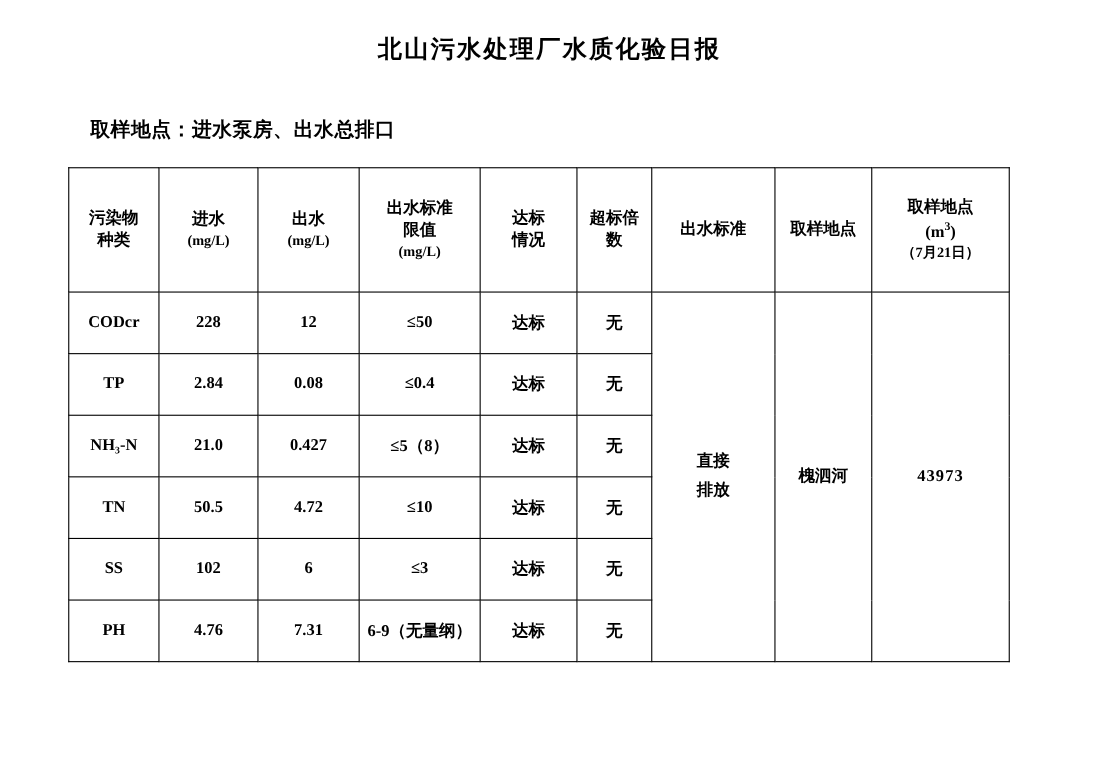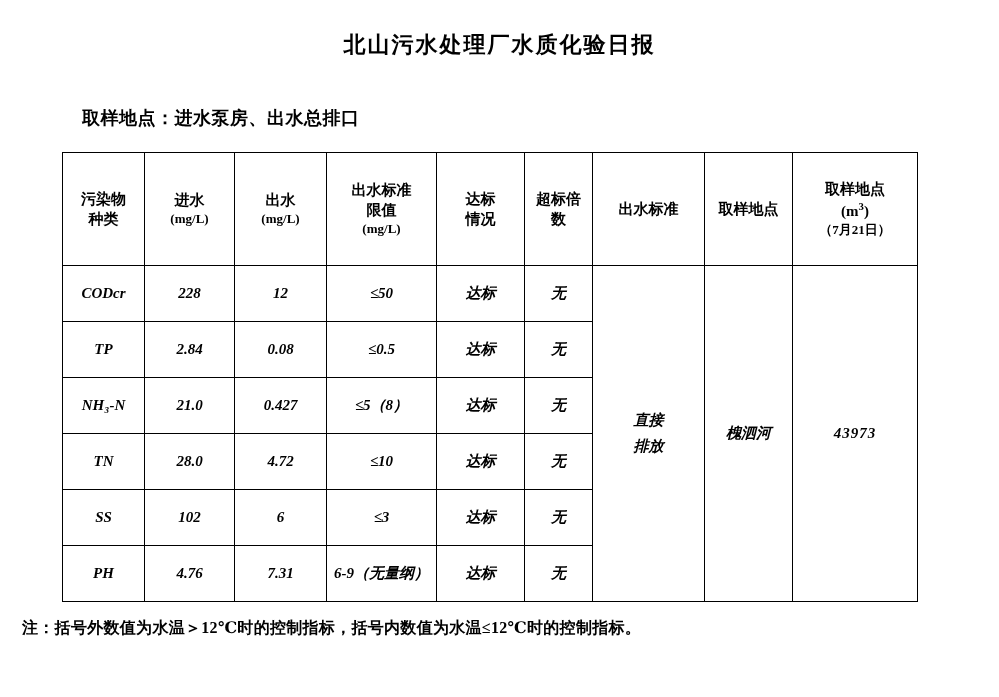--- a/index.html
+++ b/index.html
@@ -62,21 +62,20 @@
   thead td {
     height: 112px;
     line-height: 1.35;
     font-size: 15px;
   }
   thead td .sub {
     font-size: 13px;
   }
   tbody td {
     height: 55px;
-    font-style: italic;
   }
   .col-a { width: 82px; }
   .col-b { width: 90px; }
   .col-c { width: 92px; }
   .col-d { width: 110px; }
   .col-e { width: 88px; }
   .col-f { width: 68px; }
   .col-g { width: 112px; }
   .col-h { width: 88px; }
   .col-i { width: 125px; }
@@ -173,35 +172,35 @@
             <div>直接</div>
             <div>排放</div>
           </td>
           <td class="cell-big" rowspan="6">槐泗河</td>
           <td class="cell-volume" rowspan="6">43973</td>
         </tr>
         <tr>
           <td>TP</td>
           <td>2.84</td>
           <td>0.08</td>
-          <td>≤0.5</td>
+          <td>≤0.4</td>
           <td>达标</td>
           <td>无</td>
         </tr>
         <tr>
           <td>NH₃-N</td>
           <td>21.0</td>
           <td>0.427</td>
           <td>≤5（8）</td>
           <td>达标</td>
           <td>无</td>
         </tr>
         <tr>
           <td>TN</td>
-          <td>28.0</td>
+          <td>50.5</td>
           <td>4.72</td>
           <td>≤10</td>
           <td>达标</td>
           <td>无</td>
         </tr>
         <tr>
           <td>SS</td>
           <td>102</td>
           <td>6</td>
           <td>≤3</td>
@@ -213,15 +212,14 @@
           <td>4.76</td>
           <td>7.31</td>
           <td class="sub">6-9（无量纲）</td>
           <td>达标</td>
           <td>无</td>
         </tr>
       </tbody>
     </table>
   </div>
 
-  <div class="note">注：括号外数值为水温＞12℃时的控制指标，括号内数值为水温≤12℃时的控制指标。</div>
 
 </div>
 
 </body></html>

